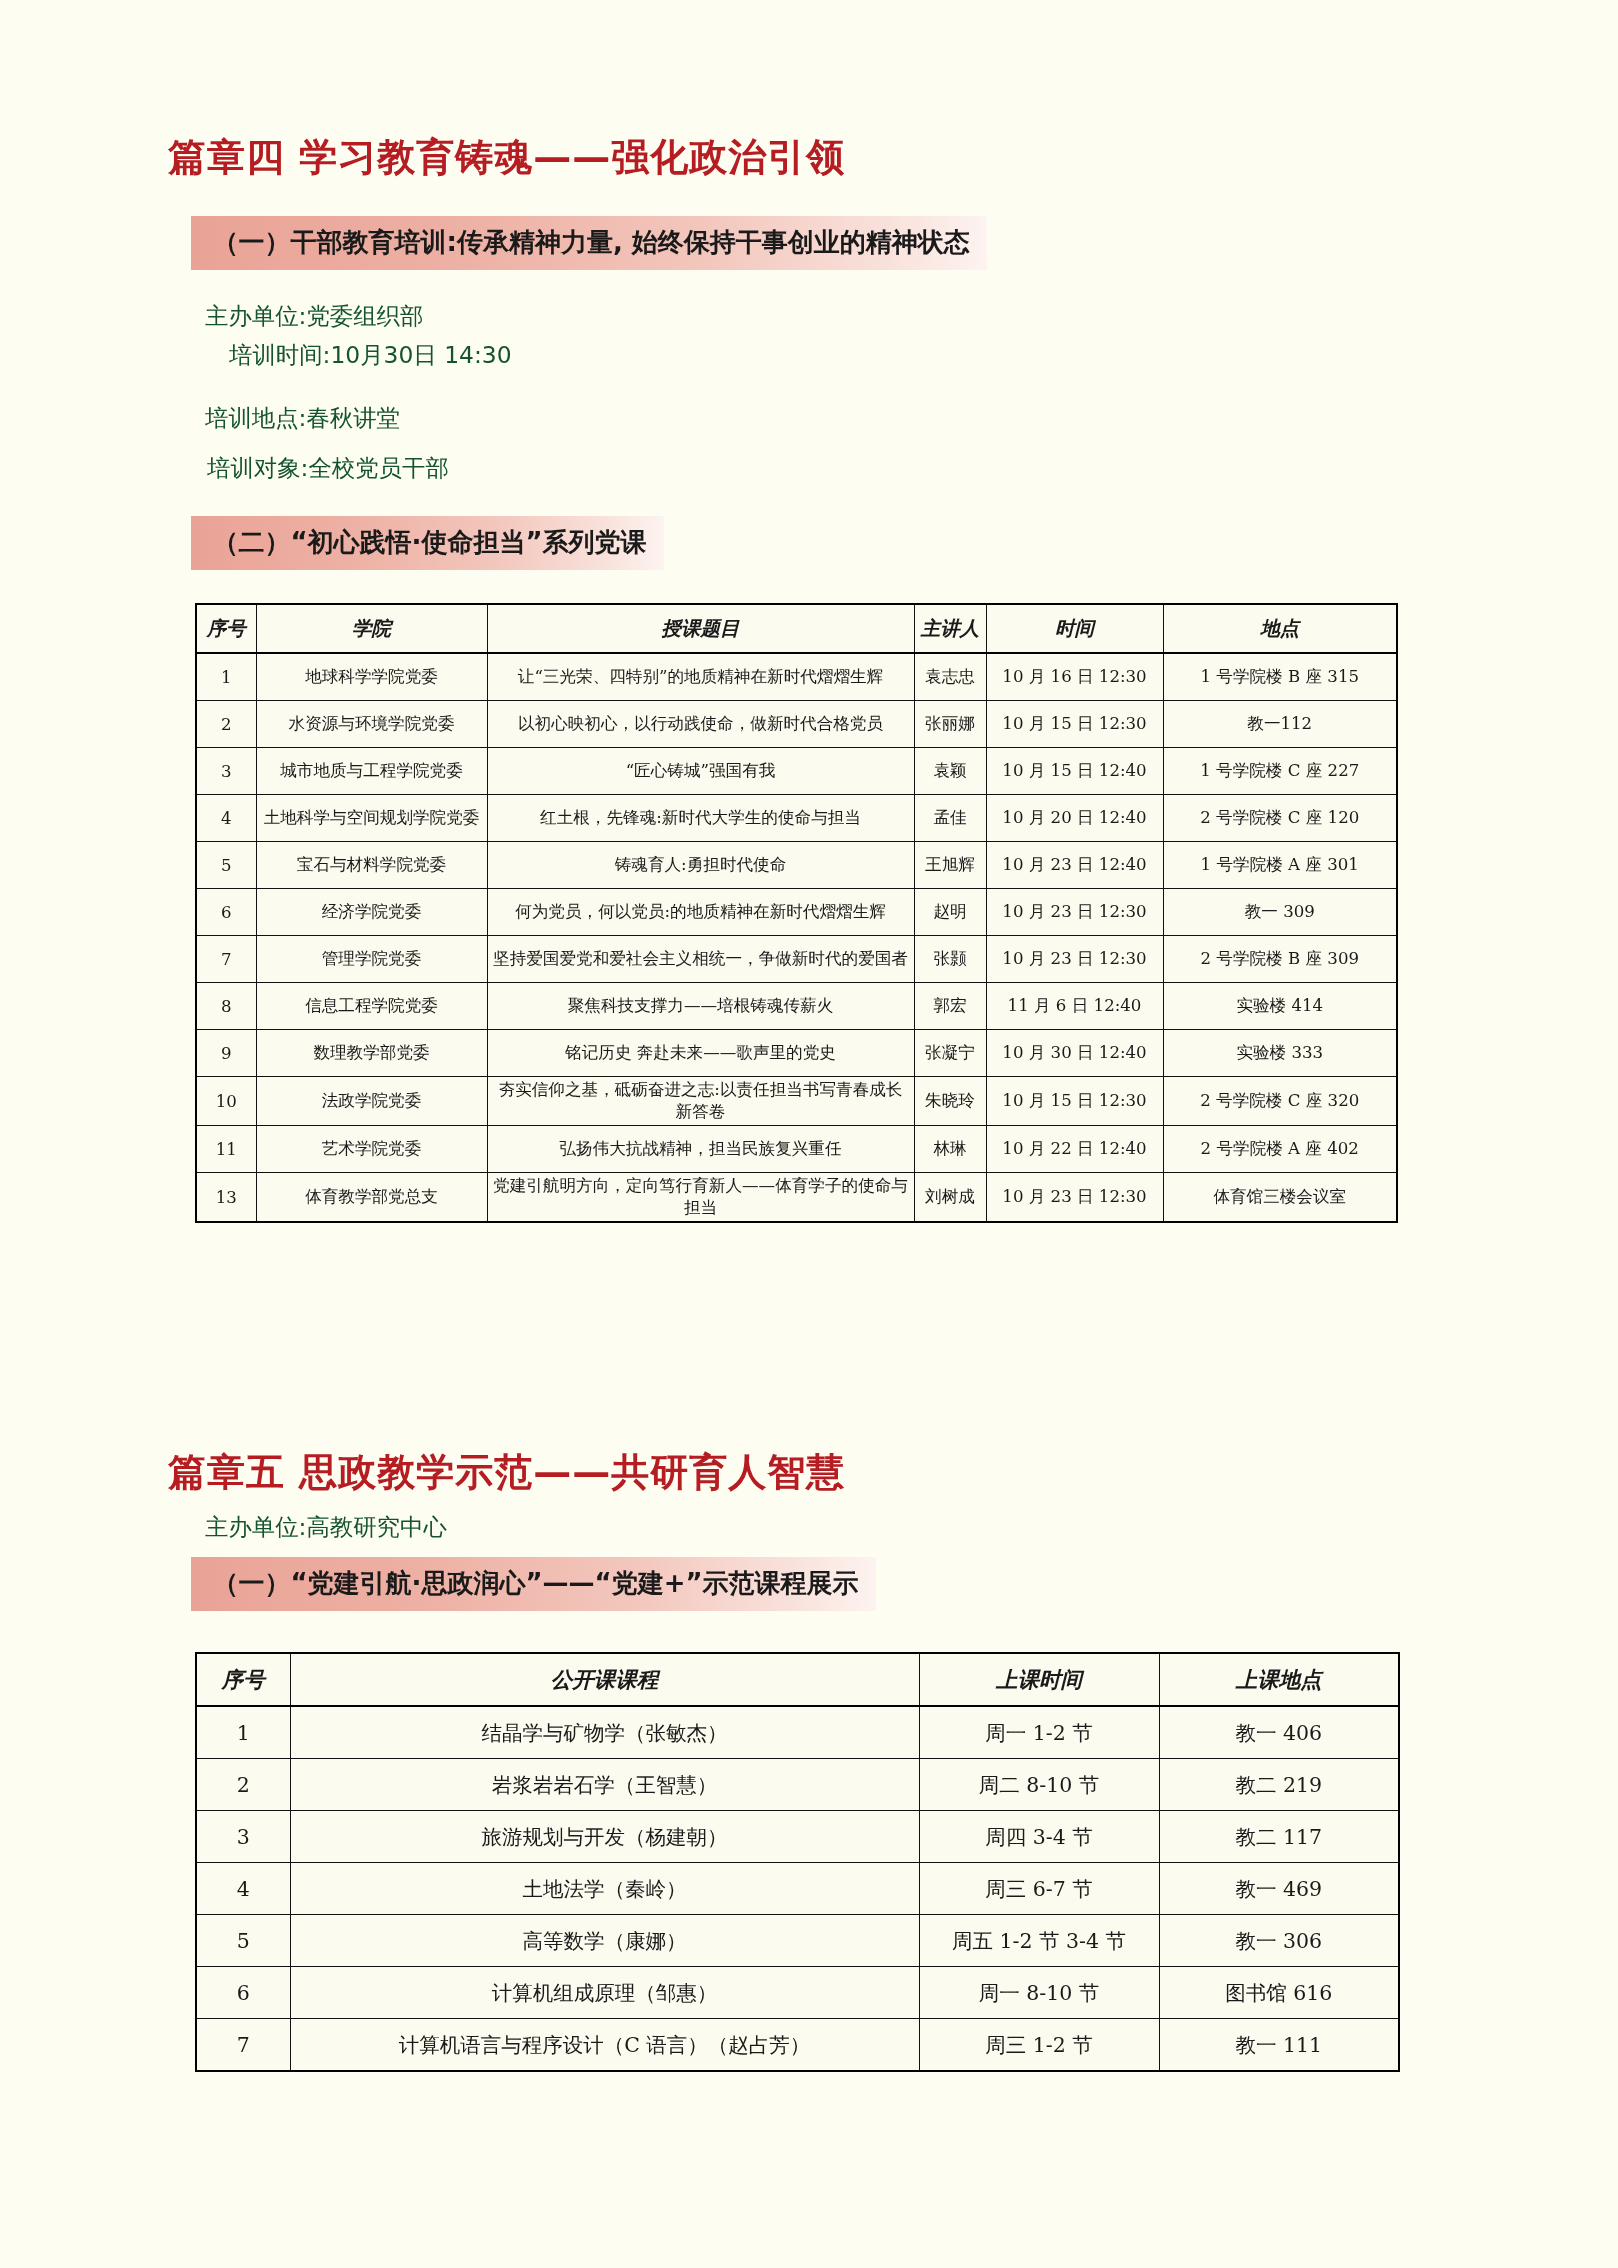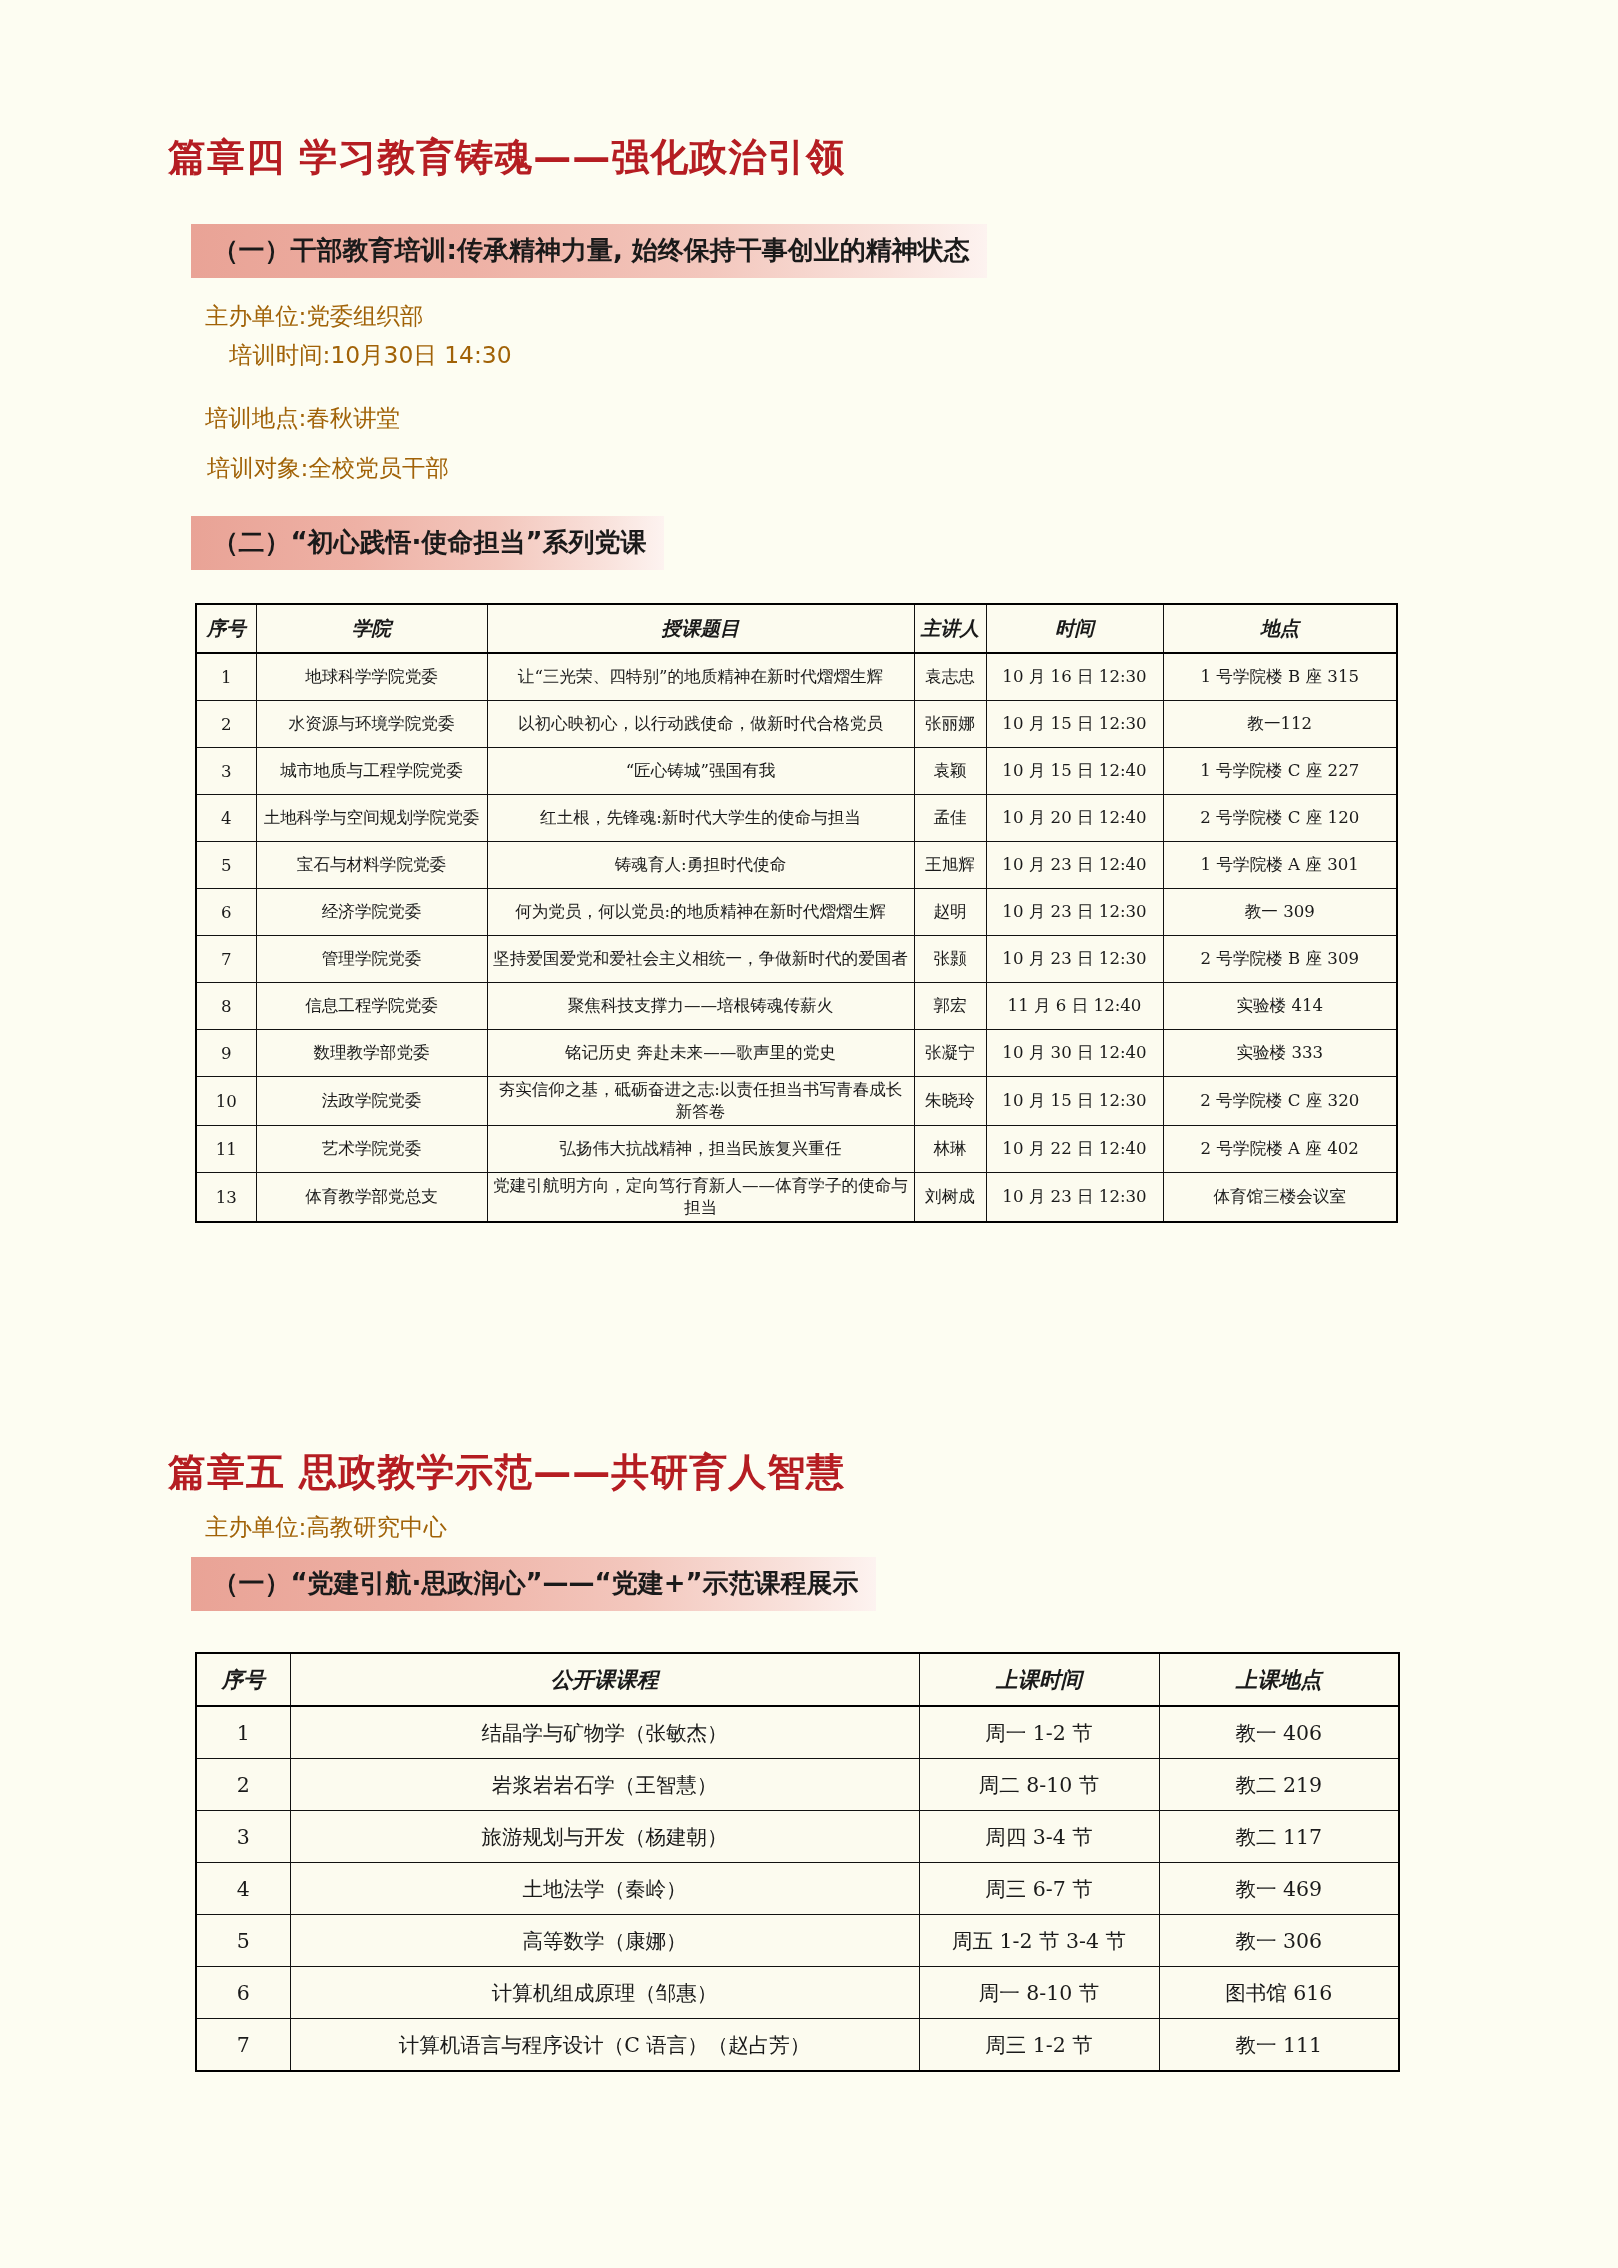--- a/index.html
+++ b/index.html
@@ -46,21 +46,21 @@
     font-weight: bold;
     font-size: 26px;
     color: #1a1a1a;
     font-family: "DejaVu Sans", "Liberation Sans", sans-serif;
     letter-spacing: 0px;
   }
 
   
   .info-line {
     font-size: 23.4px;
-    color: #a16207;
+    color: #14532d;
     font-family: "DejaVu Sans", "Liberation Sans", sans-serif;
     line-height: 1.0;
     white-space: nowrap;
   }
 
   
   table.doc-table {
     border-collapse: collapse;
     table-layout: fixed;
     background: #fcfbef;
@@ -100,21 +100,21 @@
 
   .pos { position: absolute; }
 </style>
 </head>
 <body>
 
 <div class="page">
 
   <div class="pos chapter-title" style="left:168px; top:132px;">篇章四  学习教育铸魂——强化政治引领</div>
 
-  <div class="pos pink-bar" style="left:191px; top:224px;">
+  <div class="pos pink-bar" style="left:191px; top:216px;">
     <span class="bar-text">（一）干部教育培训:传承精神力量, 始终保持干事创业的精神状态</span>
   </div>
 
   <div class="pos info-line" style="left:205px; top:305px;">主办单位:党委组织部</div>
   <div class="pos info-line" style="left:205px; top:344px;margin-left:24px;">培训时间:10月30日 14:30</div>
   <div class="pos info-line" style="left:205px; top:407px;">培训地点:春秋讲堂</div>
   <div class="pos info-line" style="left:207px; top:457px;text-align:right;">培训对象:全校党员干部</div>
 
   <div class="pos pink-bar" style="left:191px; top:516px;">
     <span class="bar-text">（二）“初心践悟·使命担当”系列党课</span>

